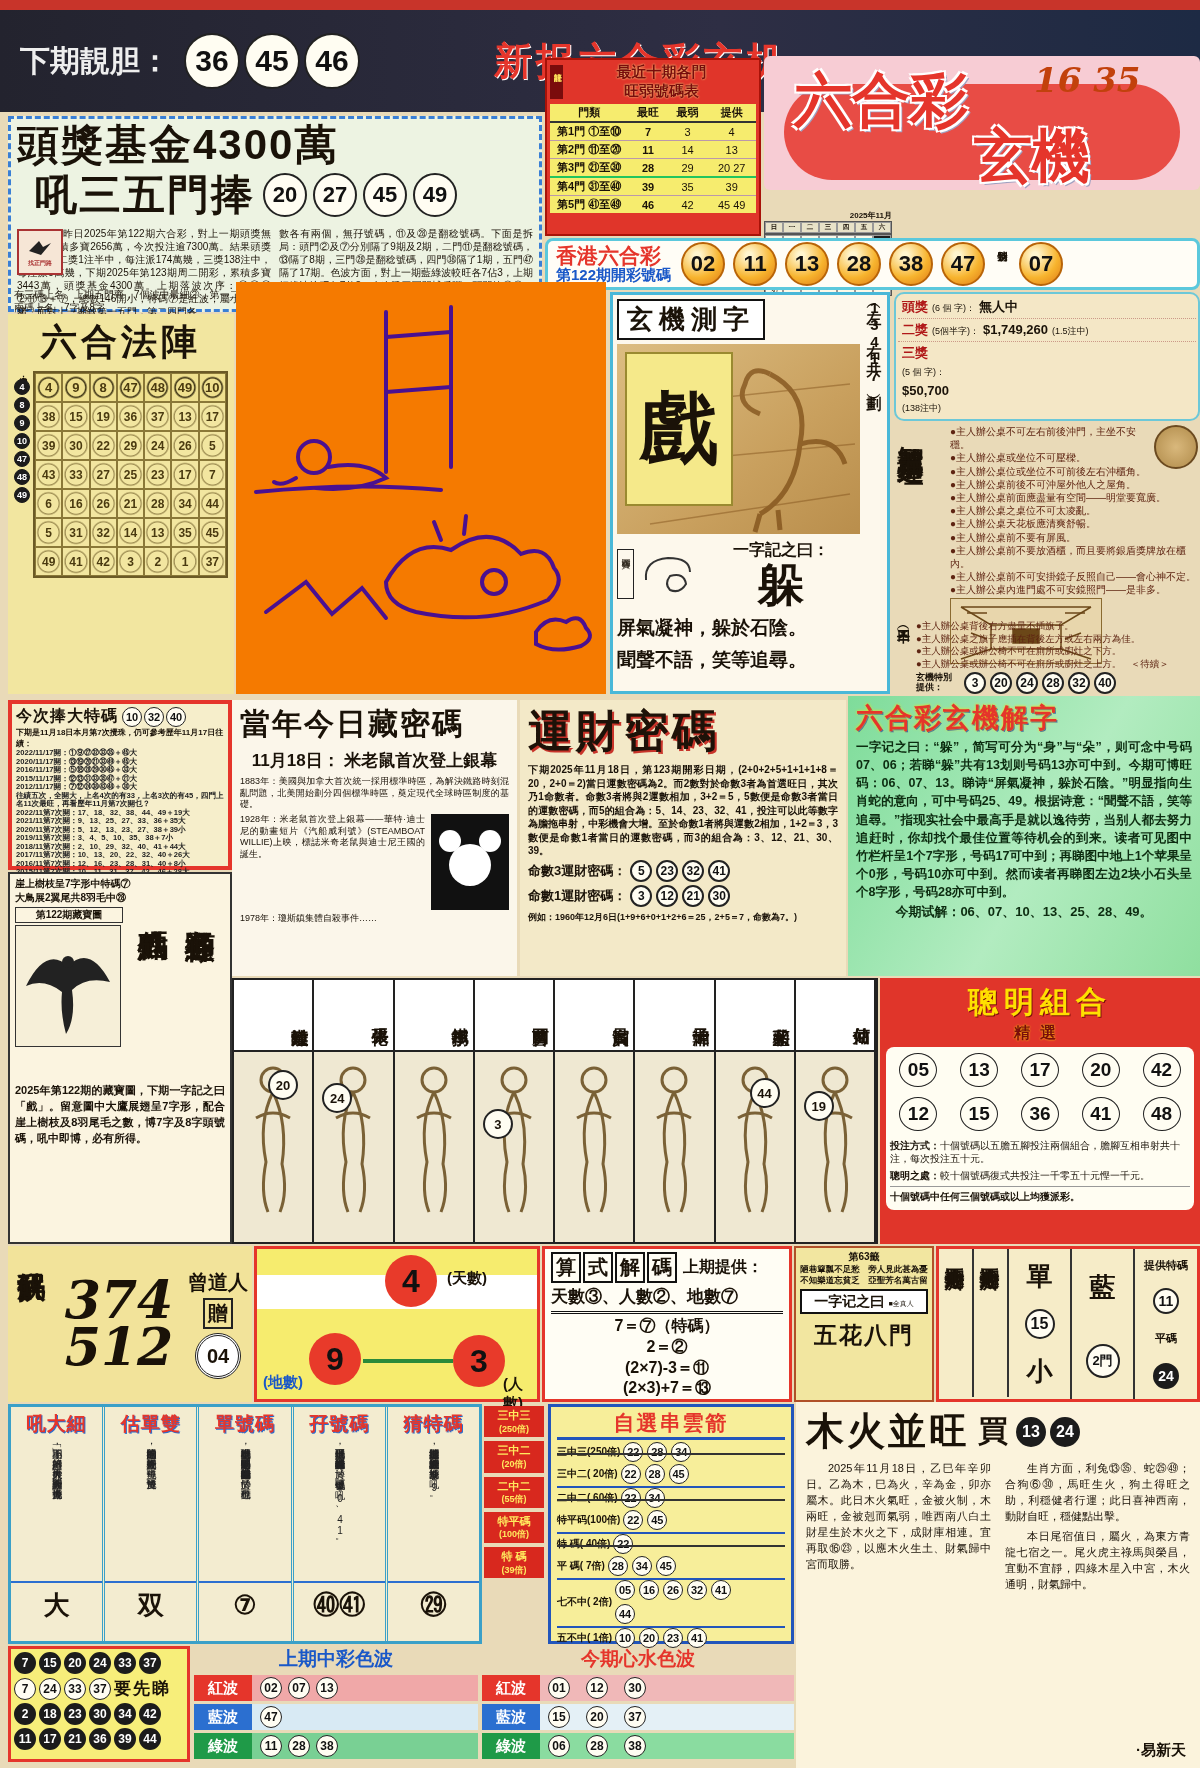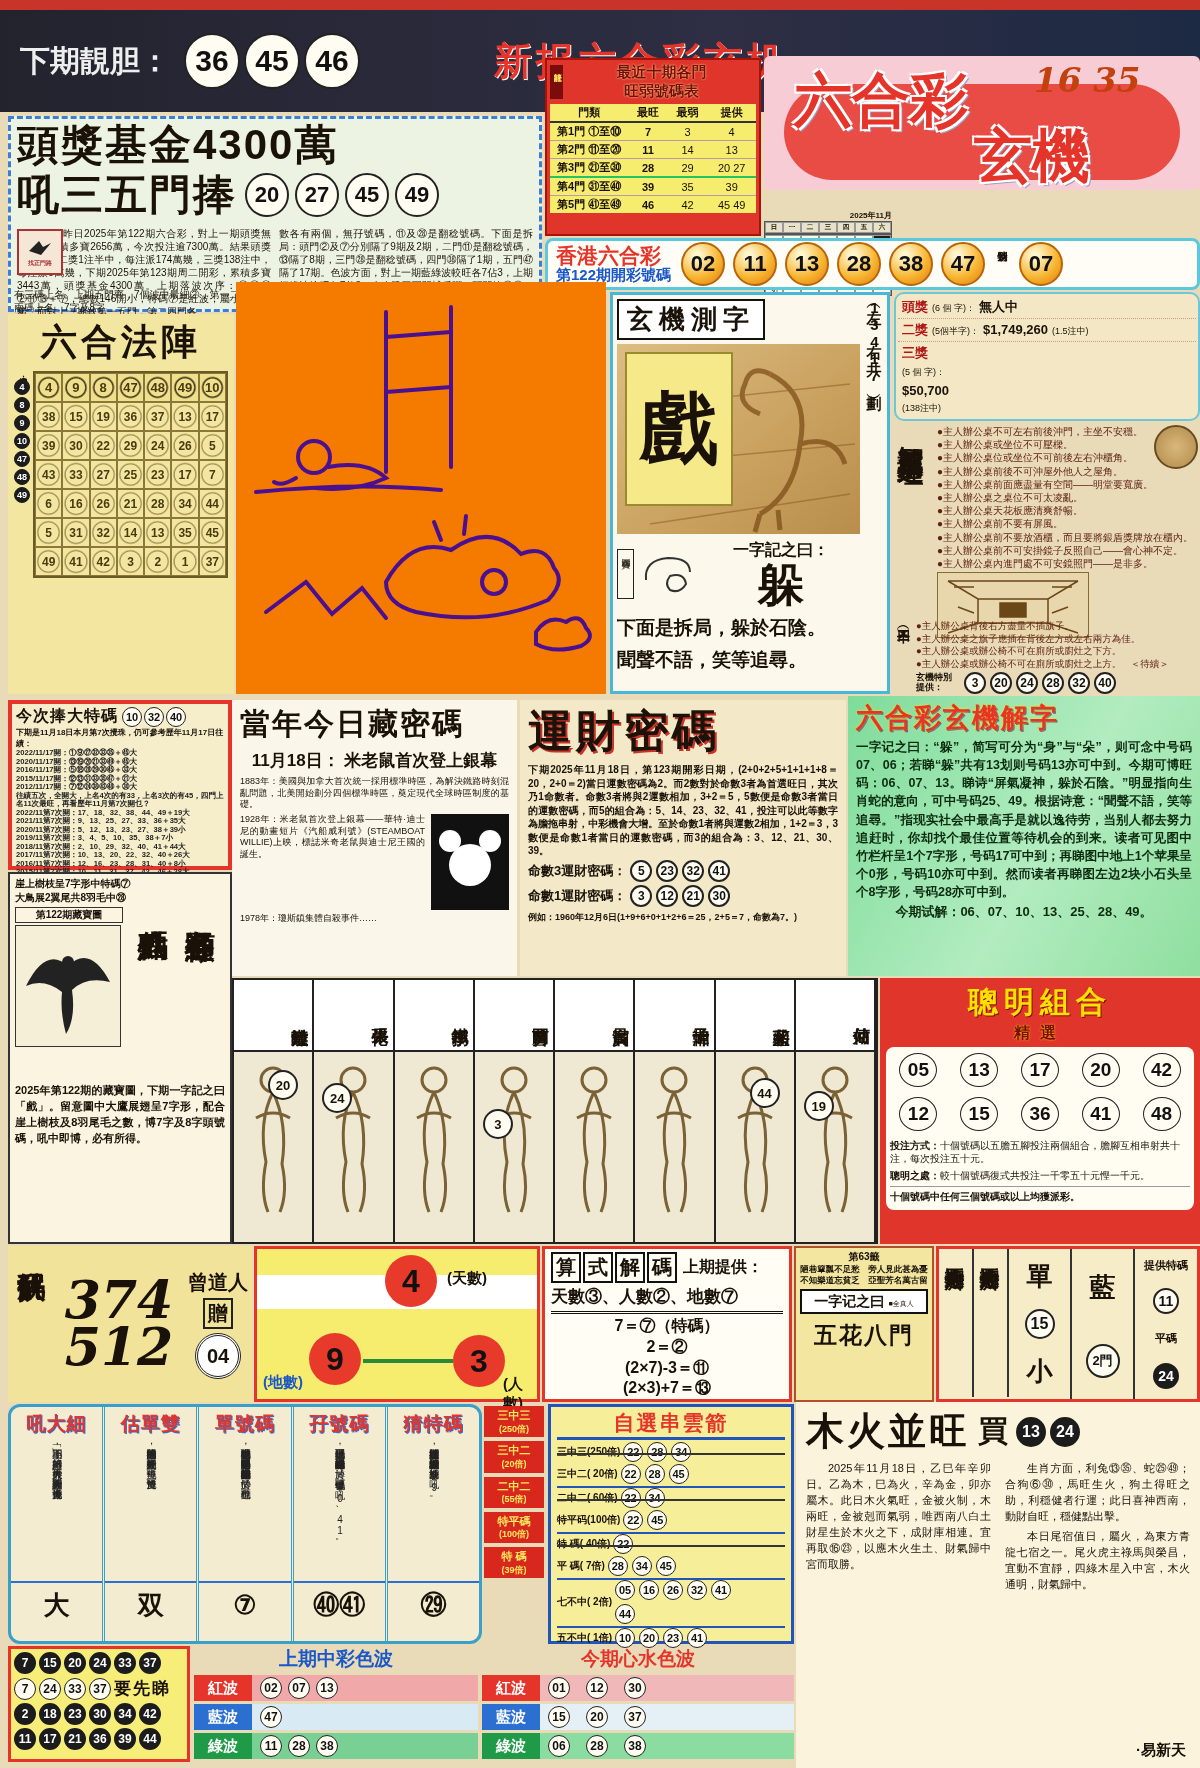--- a/index.html
+++ b/index.html
@@ -31,21 +31,21 @@
       font-weight:bold;font-size:12px;color:#4a3a10;
       background:radial-gradient(circle,rgba(0,0,0,0) 52%,rgba(90,70,20,.55) 57%,rgba(0,0,0,0) 66%);}
   #magic span.hd{background:#efe08e radial-gradient(circle,rgba(0,0,0,0) 45%,rgba(40,30,5,.9) 52%,rgba(0,0,0,0) 62%);font-size:13px;}
   
   #cal{display:grid;grid-template-columns:repeat(7,1fr);gap:0;border:1px solid #555;background:#fdf9e8;}
   #cal span{display:flex;align-items:center;justify-content:center;height:8px;font-size:6.5px;border:0.5px solid #999;}
   #cal span.dk{background:#1d1d1d;color:#fff;}
   #caldays span{display:flex;align-items:center;justify-content:center;height:9px;font-size:6.5px;font-weight:bold;border:0.5px solid #999;background:#e8e2c8;}
   #caldays{display:grid;grid-template-columns:repeat(7,1fr);border:1px solid #555;}
   
-  .hrow{display:flex;align-items:center;}
+  .hrow{display:flex;align-items:center;margin-left:18px;}
   .bullet{font-size:10px;line-height:1.32;color:#5e2412;}
   .struck{position:relative;}
   .struck::after{content:"";position:absolute;left:0;right:0;top:55%;border-top:2px solid #333;}
   .wavrow{display:flex;align-items:stretch;height:26px;margin-top:3px;}
   .wavlab{width:58px;display:flex;align-items:center;justify-content:center;color:#fff;font-weight:900;font-size:15px;}
   .wavnums{flex:1;display:flex;align-items:center;gap:6px;padding-left:8px;}
   .advcol{border-right:3px double #3aa0c8;display:flex;flex-direction:column;align-items:center;padding-top:4px;box-sizing:border-box;}
   .advtitle{font-size:19px;font-weight:900;color:#e5352b;text-shadow:1px 1px 0 #2b6fd0;letter-spacing:1px;}
   .advbody{writing-mode:vertical-rl;text-orientation:upright;font-size:10px;line-height:1.45;height:140px;margin-top:4px;color:#222;}
   .advans{border-top:2px solid #2b6fd0;width:100%;height:44px;display:flex;align-items:center;justify-content:center;font-size:26px;font-weight:900;}
@@ -343,21 +343,21 @@
         <div style="display:flex;align-items:center;gap:6px;margin-top:6px;">
           <span class="v" style="border:1.5px solid #222;font-size:9px;padding:2px 1px;height:44px;">尋寶圖</span>
           <svg width="56" height="48" viewBox="0 0 56 48">
               <path d="M6 30 Q4 10 28 8 Q50 8 50 22 M30 26 Q44 22 46 34 Q40 44 30 40 Q24 34 30 26 Z" stroke="#333" stroke-width="2" fill="none"></path>
             </svg>
           <div style="text-align:center;flex:1;">
             <div style="font-size:16px;font-weight:bold;">一字記之曰：</div>
             <div class="serif" style="font-size:46px;font-weight:900;line-height:1;">躲</div>
           </div>
         </div>
-        <div class="serif" style="font-size:19px;font-weight:bold;margin-top:8px;">下面是拆局，躲於石陰。</div>
+        <div class="serif" style="font-size:19px;font-weight:bold;margin-top:8px;">屏氣凝神，躲於石陰。</div>
         <div class="serif" style="font-size:19px;font-weight:bold;margin-top:6px;">聞聲不語，笑等追尋。</div>
       </div>
       <div class="v" style="font-size:15px;font-weight:900;height:380px;">（左13右4共17劃）</div>
     </div>
   </div>
 
   <div class="abs" style="left:894px;top:292px;width:306px;height:326px;">
     <div style="border:2px solid #6cc8d8;border-radius:10px;background:#f4e7c6;padding:2px;">
       <div class="prow">
           <b>頭獎</b>
@@ -371,21 +371,21 @@
           <span style="font-weight:900;font-size:13px;">$1,749,260</span>
           <span style="font-size:9px;">(1.5注中)</span>
         </div>
       <div class="prow" style="border-bottom:0;flex-direction:column;">
           <b>三獎</b>
           <span style="font-size:9px;">(5 個 字)：</span>
           <span style="font-weight:900;font-size:13px;">$50,700</span>
           <span style="font-size:9px;">(138注中)</span>
         </div>
     </div>
-    <div style="display:flex;gap:8px;margin-top:4px;">
+    <div style="display:flex;gap:21px;margin-top:4px;">
       <div class="v calli" style="font-size:26px;height:238px;letter-spacing:2px;">智慧風與水之道理</div>
       <div style="flex:1;">
         <div style="width:40px;height:40px;border:2px solid #6b4a20;border-radius:50%;float:right;margin:0 2px 2px 4px;background:radial-gradient(circle,#d9b87c,#b08b4a);"></div>
         <div class="bullet">
             <div>●主人辦公桌不可左右前後沖門，主坐不安穩。</div>
             <div>●主人辦公桌或坐位不可壓樑。</div>
             <div>●主人辦公桌位或坐位不可前後左右沖櫃角。</div>
             <div>●主人辦公桌前後不可沖屋外他人之屋角。</div>
             <div>●主人辦公桌前面應盡量有空間——明堂要寬廣。</div>
             <div>●主人辦公桌之桌位不可太凌亂。</div>
@@ -731,21 +731,21 @@
       <span class="balls s26">
           <span>11</span>
         </span>
       <span style="font-size:11px;font-weight:900;">平碼</span>
       <span class="balls s26 dark">
           <span>24</span>
         </span>
     </div>
   </div>
 
-  <div class="abs" style="left:8px;top:1404px;width:474px;height:240px;background:#f3ecd0;border:3px solid #3aa0c8;border-radius:12px;box-sizing:border-box;display:flex;">
+  <div class="abs" style="left:8px;top:1404px;width:474px;height:240px;background:#f3ecd0;border:3px solid #3aa0c8;border-radius:0;box-sizing:border-box;display:flex;">
     <div class="advcol" style="flex:1;">
       <div class="advtitle">吼大細</div>
       <div class="advbody">上期開「小」，好的攤路，「大」可能一大再大，照計今期會開「大」，一於今期博「大」可也！</div>
       <div class="advans">大</div>
     </div>
     <div class="advcol" style="flex:1;">
       <div class="advtitle">估單雙</div>
       <div class="advbody">照睇近期的攤路，今期好大机会开「雙」，「雙」可也，一於博「雙」可也。</div>
       <div class="advans">双</div>
     </div>

